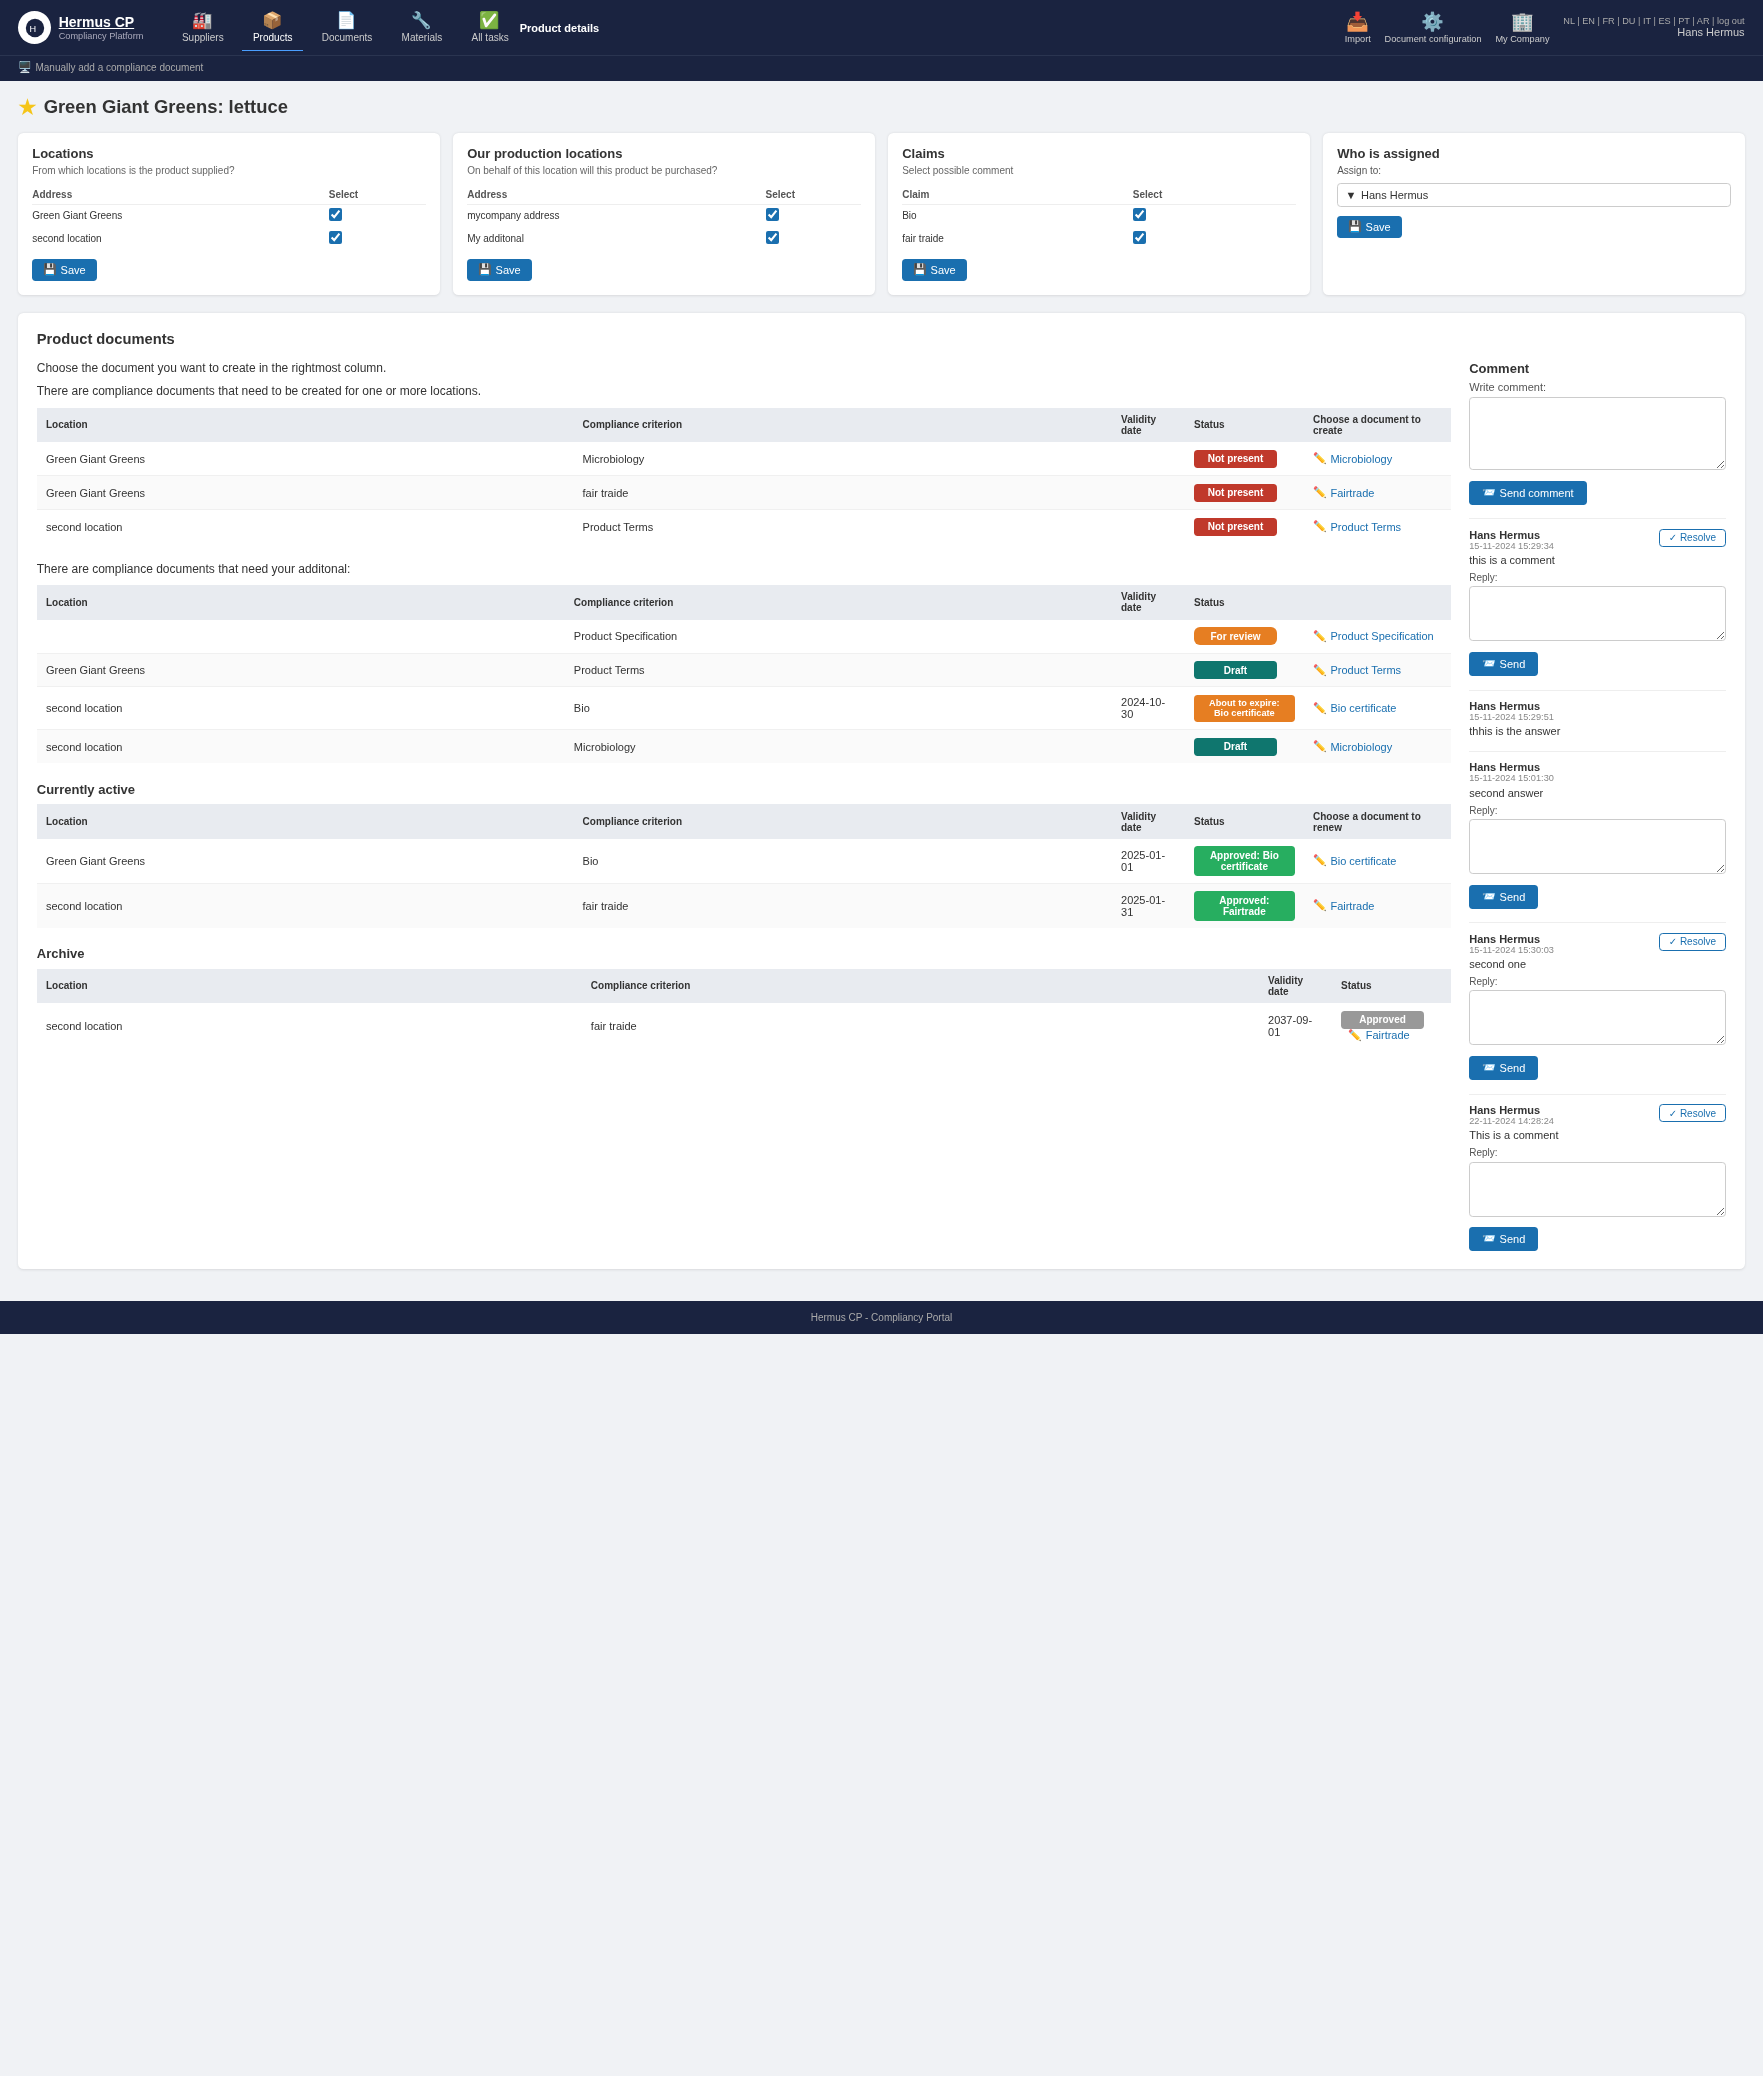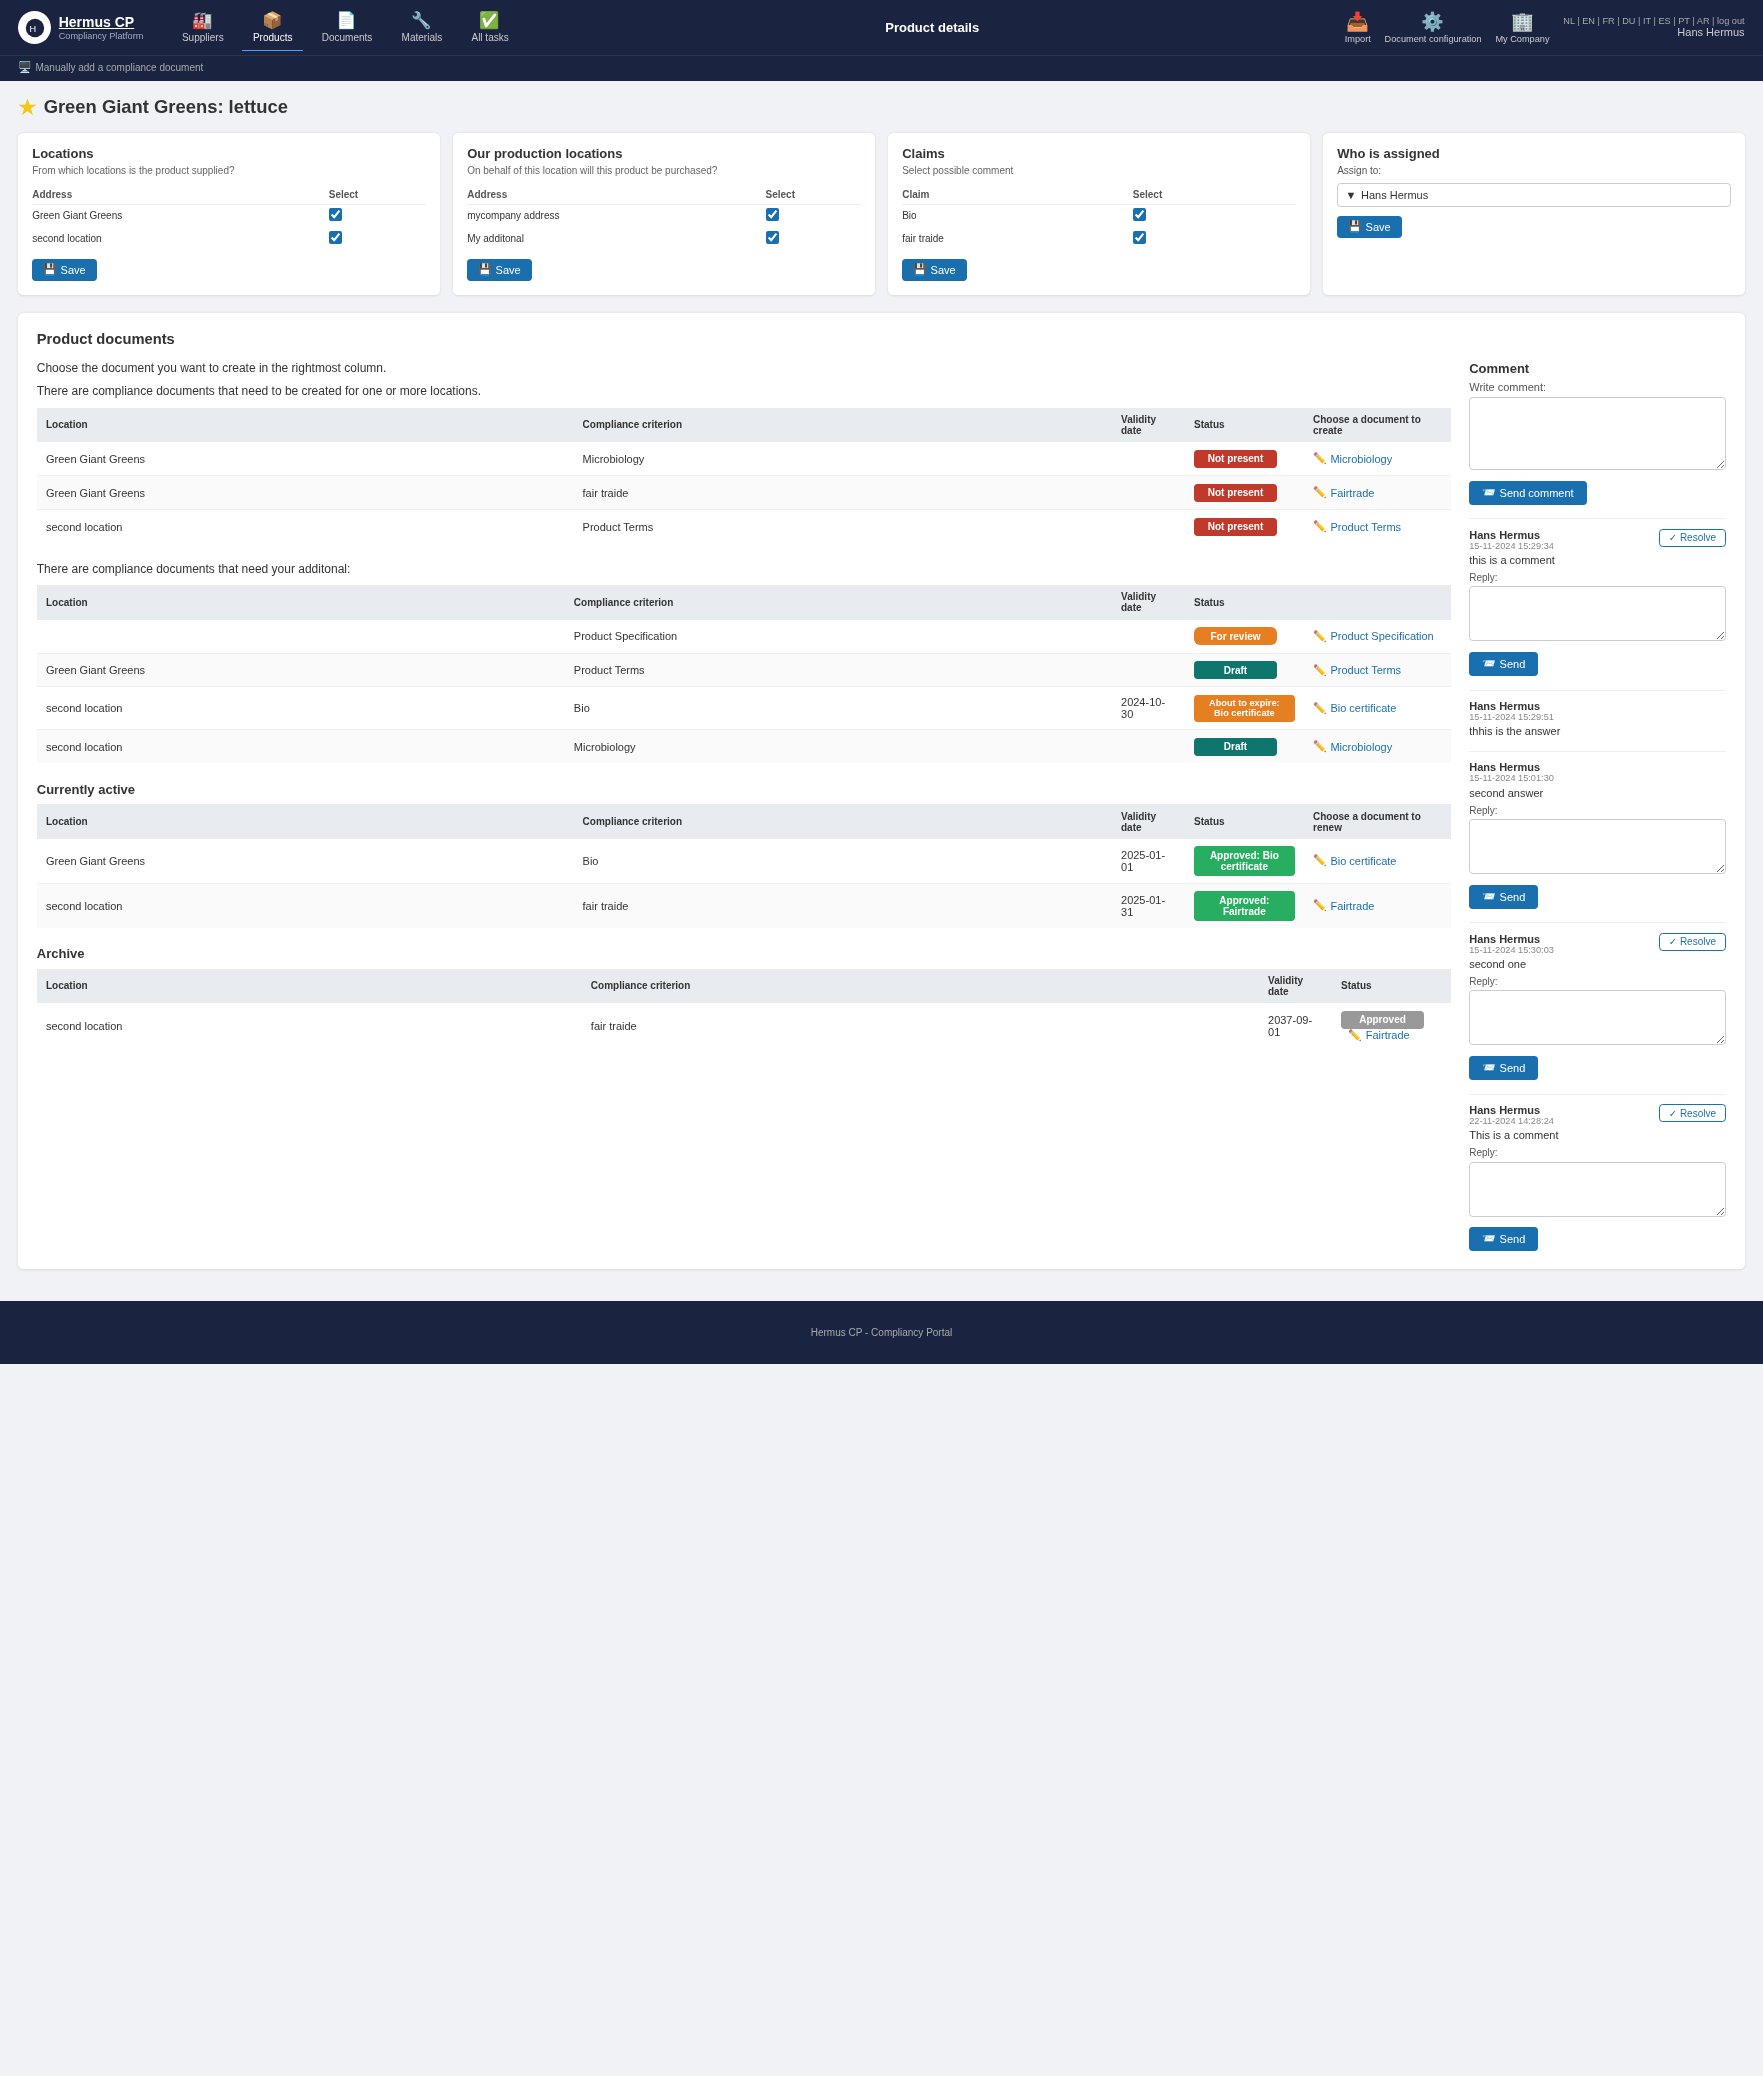--- a/index.html
+++ b/index.html
@@ -9,21 +9,21 @@
     .header { background: #1a2340; color: white; display: flex; align-items: center; padding: 0 18.4px; height: 55px; position: relative; }
     .logo-area { display: flex; align-items: center; margin-right: 27.5px; }
     .logo-icon { width: 33px; height: 33px; background: white; border-radius: 50%; margin-right: 7.3px; display: flex; align-items: center; justify-content: center; }
     .logo-icon svg { width: 22px; height: 22px; }
     .logo-text { font-size: 14px; font-weight: bold; line-height: 1.2; text-decoration: underline; }
     .logo-sub { font-size: 9.2px; color: #aab; }
     .nav-items { display: flex; gap: 7.3px; }
     .nav-item { display: flex; flex-direction: column; align-items: center; padding: 7.3px 11px; cursor: pointer; color: #ccc; text-decoration: none; font-size: 10px; border-bottom: 1.8px solid transparent; }
     .nav-item.active { color: white; border-bottom: 1.8px solid #4a9eff; }
     .nav-icon { font-size: 16.5px; margin-bottom: 1.8px; }
-    .header-title { flex: 1; text-align: center; font-size: 13px; font-weight: bold; color: white; }
+    .header-title { flex: 1; font-size: 11px; font-weight: bold; color: white; }
     .header-right { display: flex; align-items: center; gap: 13.8px; }
     .header-action { display: flex; flex-direction: column; align-items: center; color: #ccc; font-size: 9.2px; cursor: pointer; }
     .header-action .icon { font-size: 18.4px; margin-bottom: 1.8px; }
     .lang-bar { font-size: 9.2px; color: #aaa; }
     .user-name { font-size: 11px; color: #ccc; }
 
     
     .subheader { background: #1a2340; padding: 3.7px 18.4px 7.3px; border-top: 0.9px solid #2a3450; }
     .subheader-link { color: #aaa; font-size: 10px; cursor: pointer; }
 
@@ -88,21 +88,21 @@
     .comment-item { margin-top: 13.8px; border-top: 0.9px solid #eee; padding-top: 9.2px; }
     .comment-header { display: flex; justify-content: space-between; align-items: flex-start; margin-bottom: 3.7px; }
     .comment-author { font-size: 11px; font-weight: bold; }
     .comment-date { font-size: 9.2px; color: #888; }
     .comment-text { font-size: 11px; color: #333; margin-bottom: 5.5px; }
     .resolve-btn { background: white; color: #1a6faf; border: 0.9px solid #1a6faf; border-radius: 3.7px; padding: 2.8px 9.2px; cursor: pointer; font-size: 10px; display: flex; align-items: center; gap: 2.8px; white-space: nowrap; }
     .reply-label { font-size: 10px; color: #555; margin-bottom: 3.7px; }
     .reply-textarea { width: 100%; border: 0.9px solid #ccc; border-radius: 3.7px; padding: 5.5px; font-size: 10px; resize: vertical; min-height: 55px; }
 
     
-    .footer { background: #1a2340; color: #aaa; text-align: center; padding: 26px; font-size: 10px; margin-top: 18.4px; }
+    .footer { background: #1a2340; color: #aaa; text-align: center; padding: 11px; font-size: 10px; margin-top: 18.4px; }
 
     .col-validity { width: 73px; }
     .col-status { width: 119px; }
     .col-choose { width: 147px; }
   </style>
 </head>
 <body>
 
 <header class="header">
   <div class="logo-area">

